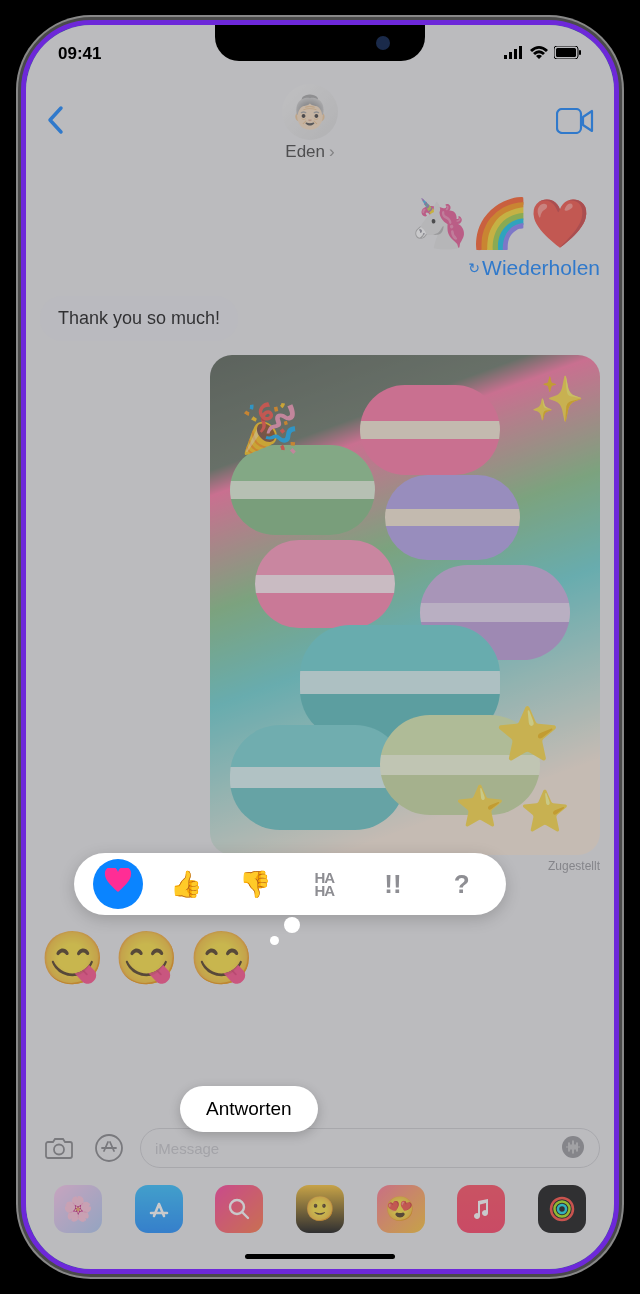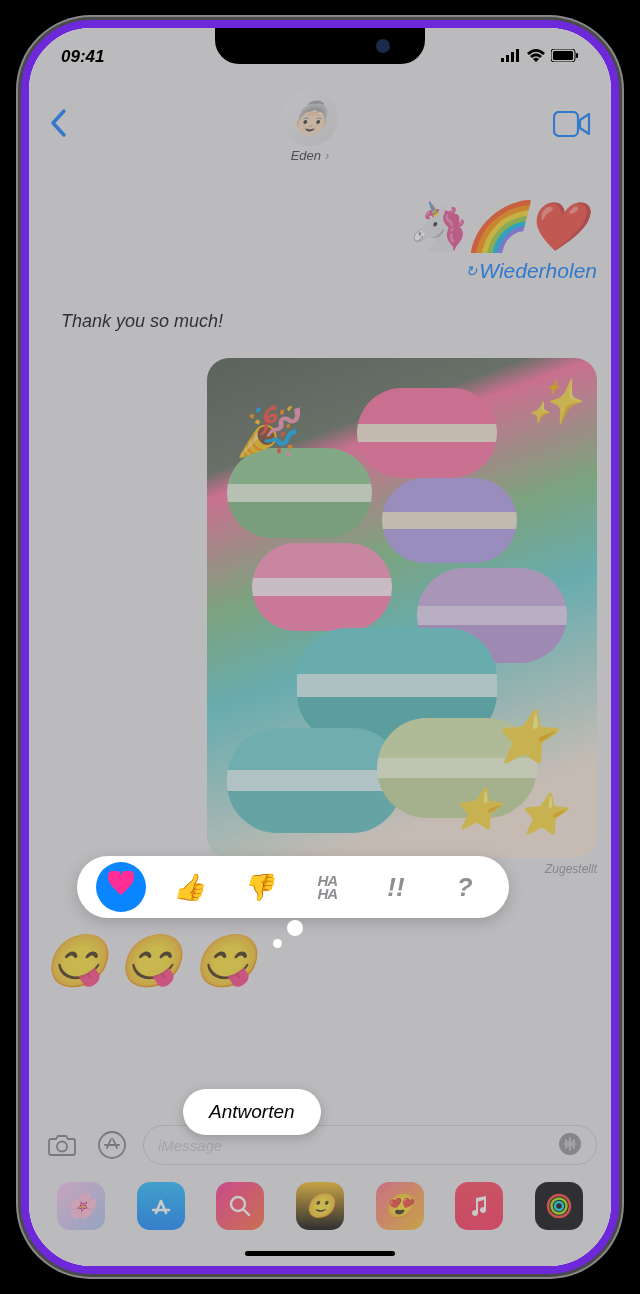--- a/index.html
+++ b/index.html
@@ -8,27 +8,26 @@
       background: #000;
       width: 640px;
       height: 1294px;
       display: flex;
       justify-content: center;
       align-items: center;
     }
     .phone-frame {
       width: 598px;
       height: 1254px;
-      background: #fef9c3;
+      background: #0c4a6e;
       border-radius: 70px;
-      border: 8px solid #6d28d9;
+      border: 5px solid #6d28d9;
       box-shadow: 0 0 0 3px #4a4a4a, 0 0 0 5px #888;
       position: relative;
       overflow: hidden;
-      font-style: italic;
     }
     .notch {
       position: absolute;
       top: 0;
       left: 50%;
       transform: translateX(-50%);
       width: 210px;
       height: 36px;
       background: #000;
       border-radius: 0 0 24px 24px;
@@ -94,21 +93,21 @@
       width: 56px;
       height: 56px;
       border-radius: 50%;
       background: linear-gradient(135deg, #f0f0f0, #d8d8d8);
       display: flex;
       align-items: center;
       justify-content: center;
       font-size: 32px;
     }
     .contact-name {
-      font-size: 13px;
+      font-size: 17px;
       color: #333;
       display: flex;
       align-items: center;
       gap: 2px;
     }
     .contact-name::after { content: '›'; color: #888; margin-left: 2px; }
     .video-btn svg { width: 38px; height: 26px; }
     .messages {
       position: absolute;
       top: 160px;

